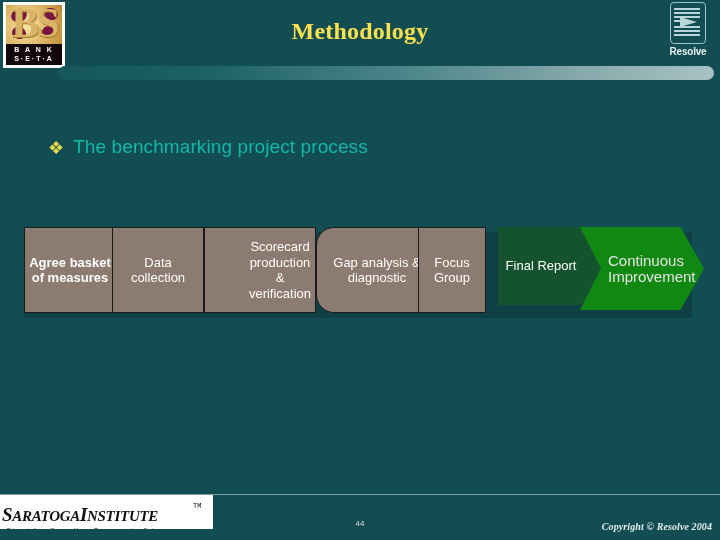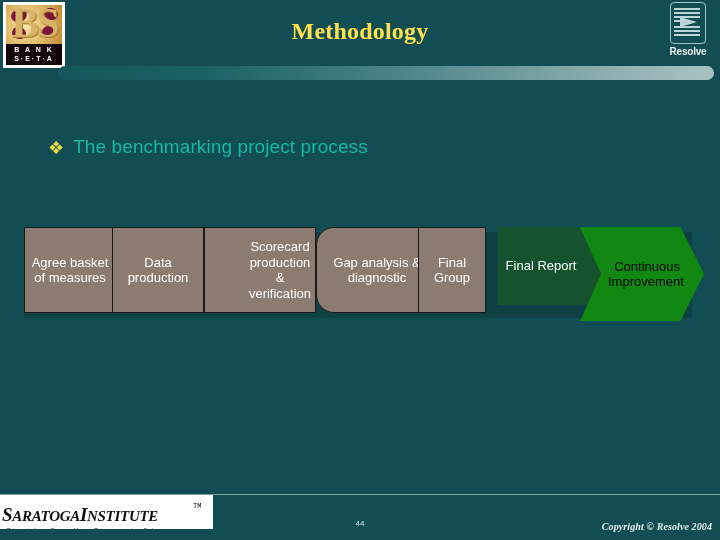--- a/index.html
+++ b/index.html
@@ -186,28 +186,28 @@
     font-size: 13px;
     line-height: 15.5px;
     text-align: center;
     box-sizing: border-box;
     margin-left: 12px;
   }
   .proc-arrow-grey .lbl { width: 74px; padding-left: 6px; }
   .proc-arrow-green {
     position: absolute;
     top: 0;
-    height: 94px;
+    height: 83px;
     background: #118811;
     clip-path: polygon(0 0, 81% 0, 100% 50%, 81% 100%, 0 100%, 17% 50%);
     display: flex;
     align-items: center;
     justify-content: flex-start;
-    color: #000000;
-    font-size: 13px;
+    color: #e5e5e5;
+    font-size: 15px;
     line-height: 15.5px;
     text-align: right;
     box-sizing: border-box;
   }
   .proc-arrow-green .lbl { width: 72px; padding-left: 28px; }
 
   
   .footer-rule {
     position: absolute;
     left: 0; top: 494px;
@@ -305,34 +305,34 @@
   <div class="divider-bar"></div>
 
   <div class="bullet-row">
     <span class="bullet-glyph">❖</span>
     <span class="bullet-text">The benchmarking project process</span>
   </div>
 
   <div class="process-wrap">
     <div class="proc-shadow"></div>
 
-    <div class="proc-box" style="left:4px;   width:92px;">
+    <div class="proc-box" style="left:4px;   width:92px;font-weight:bold;">
       <span>Agree basket of measures</span>
     </div>
     <div class="proc-box" style="left:92px;  width:92px;">
-      <span>Data production</span>
+      <span>Data collection</span>
     </div>
     <div class="proc-box" style="left:184px; width:112px;padding-left:43px;">
       <span>Scorecard production &amp; verification</span>
     </div>
     <div class="proc-box" style="left:296px; width:122px;border-radius:18px;">
       <span>Gap analysis &amp; diagnostic</span>
     </div>
     <div class="proc-box" style="left:398px; width:68px;">
-      <span>Final Group</span>
+      <span>Focus Group</span>
     </div>
     <div class="proc-arrow-grey" style="left:466px; width:120px;">
       <span class="lbl">Final Report</span>
     </div>
     <div class="proc-arrow-green" style="left:560px; width:124px;">
       <span class="lbl">Continuous Improvement</span>
     </div>
   </div>
 
   <div class="footer-rule"></div>

